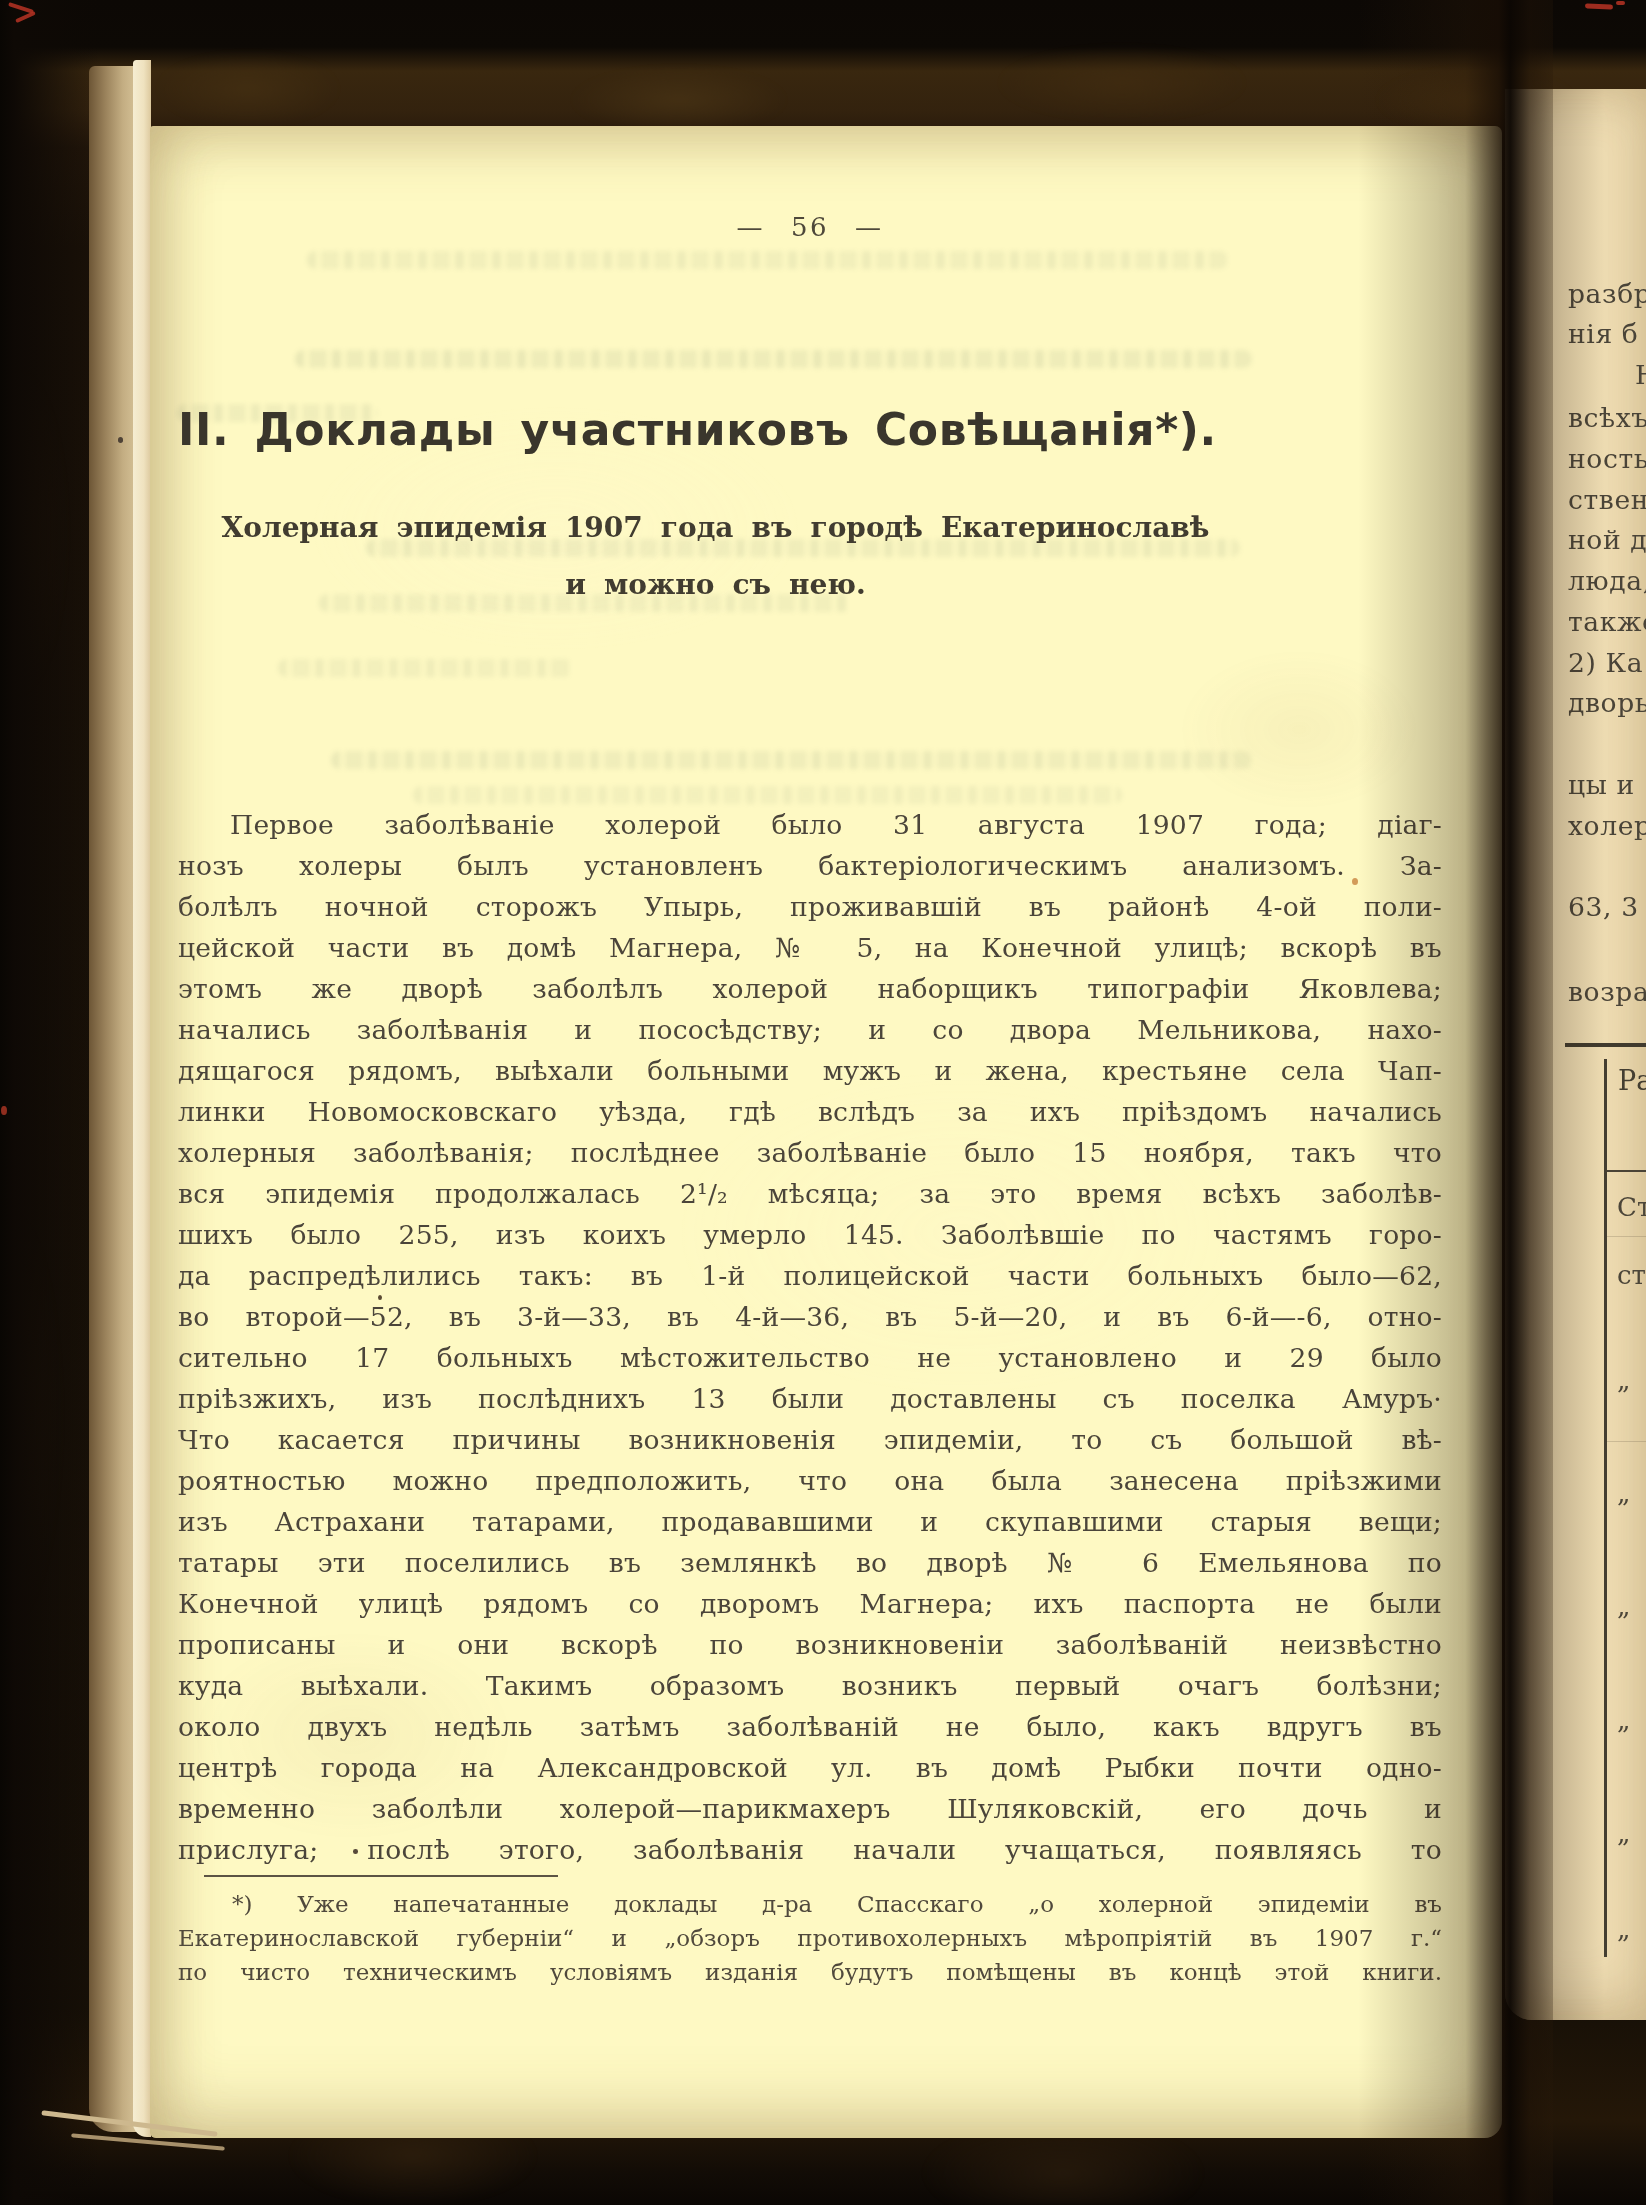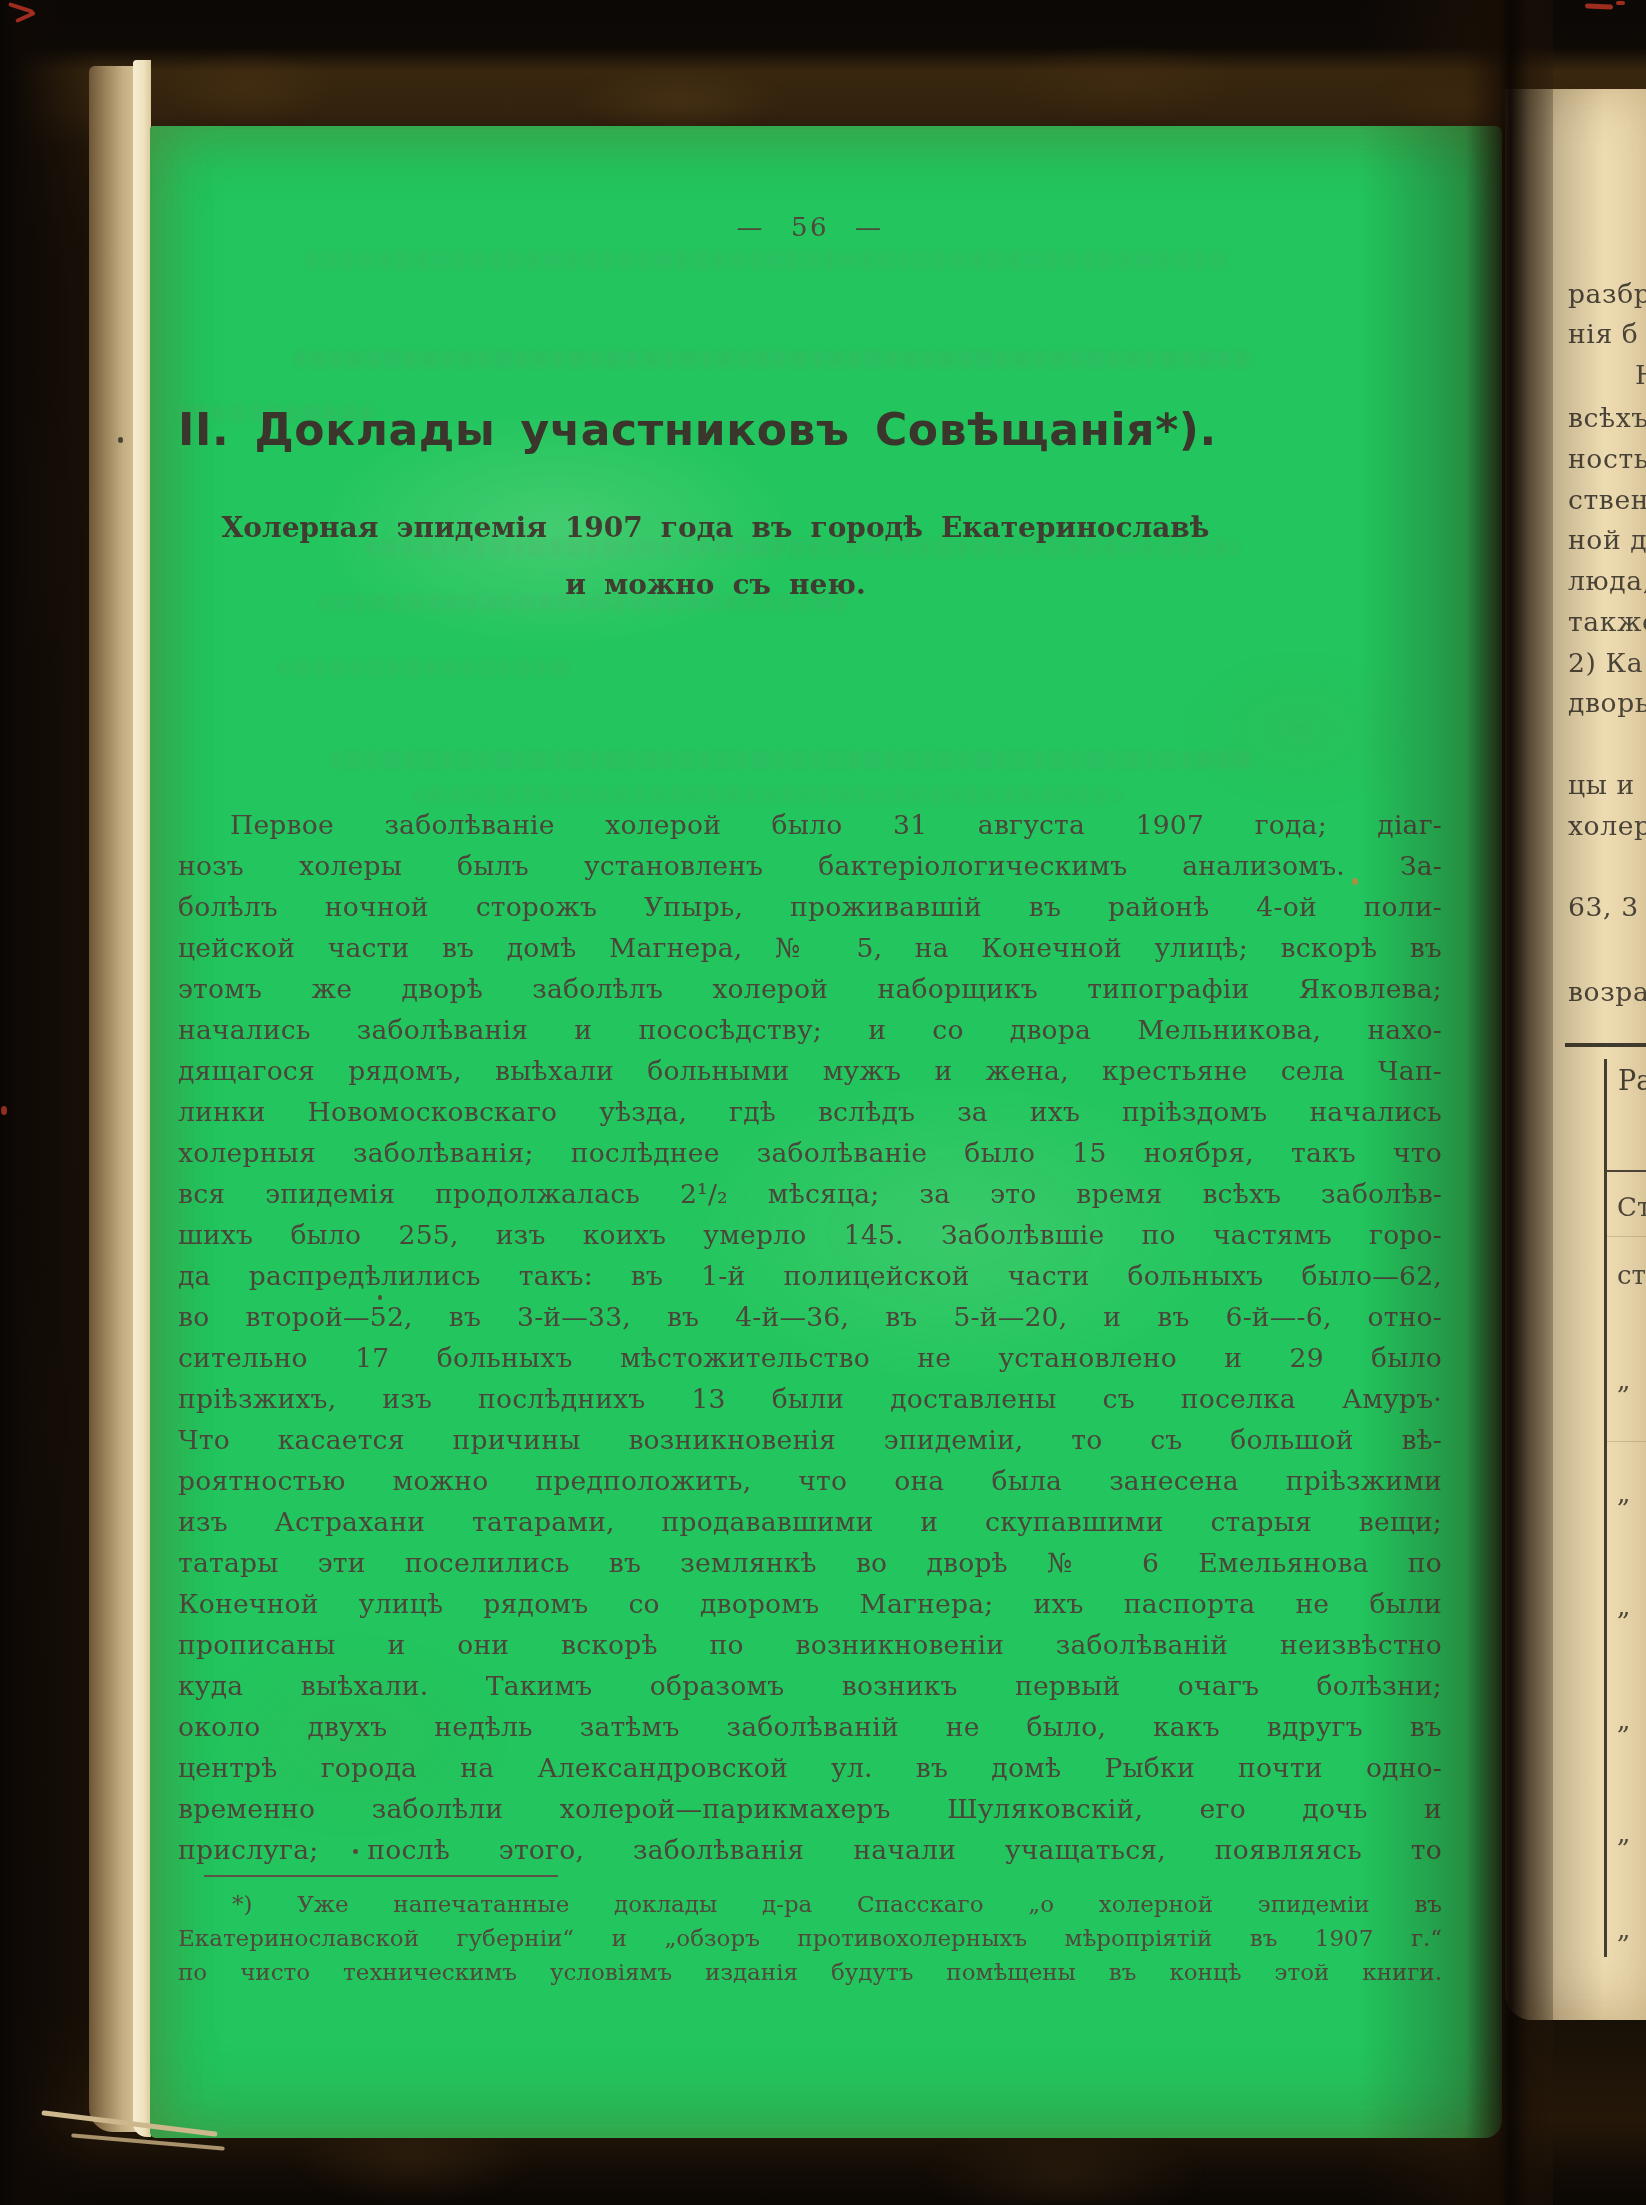--- a/index.html
+++ b/index.html
@@ -22,21 +22,21 @@
     background:linear-gradient(90deg,#090603 0px,#0e0905 14px,rgba(14,9,5,0) 100px);}
   
   .fore-edge{position:absolute;left:89px;top:66px;width:48px;height:2066px;
     border-radius:5.9px 0 0 23.6px;
     background:linear-gradient(90deg,#6d5636 0%,#9b835c 35%,#c3ad82 70%,#d6c297 100%);}
   .fore-edge-white{position:absolute;left:133px;top:60px;width:17.7px;height:2077px;
     border-radius:3.5px 0 0 14px;
     background:linear-gradient(90deg,#f6edd2 0%,#efe2bf 60%,#dcc89d 100%);}
   
   .page{position:absolute;left:150px;top:126px;width:1352px;height:2012px;
-    background:#22c55e;border-radius:3.5px 7px 17.7px 5.9px;color:#4a4438;
+    background:#fef9c3;border-radius:3.5px 7px 17.7px 5.9px;color:#4a4438;
     box-shadow:inset 0 23.6px 53px rgba(120,85,35,.18), inset 23.6px 0 53px rgba(120,85,35,.14), inset 0 -29.5px 65px rgba(110,75,30,.20);}
   .page-texture{position:absolute;inset:0;border-radius:inherit;opacity:.6;
     background:
       radial-gradient(354px 177px at 30% 20%, rgba(255,245,215,.25) 0%, transparent 70%),
       radial-gradient(413px 236px at 60% 55%, rgba(255,244,210,.18) 0%, transparent 70%),
       radial-gradient(177px 118px at 85% 30%, rgba(150,110,50,.10) 0%, transparent 70%),
       radial-gradient(236px 154px at 15% 80%, rgba(150,110,50,.10) 0%, transparent 70%);}
   
   .ghost{position:absolute;height:17.7px;border-radius:8.3px;filter:blur(2.4px);
     background:repeating-linear-gradient(90deg, rgba(120,138,108,.40) 0 9.4px, rgba(120,138,108,0) 9.4px 14px, rgba(120,138,108,.30) 14px 32px, rgba(120,138,108,0) 32px 37px);}

